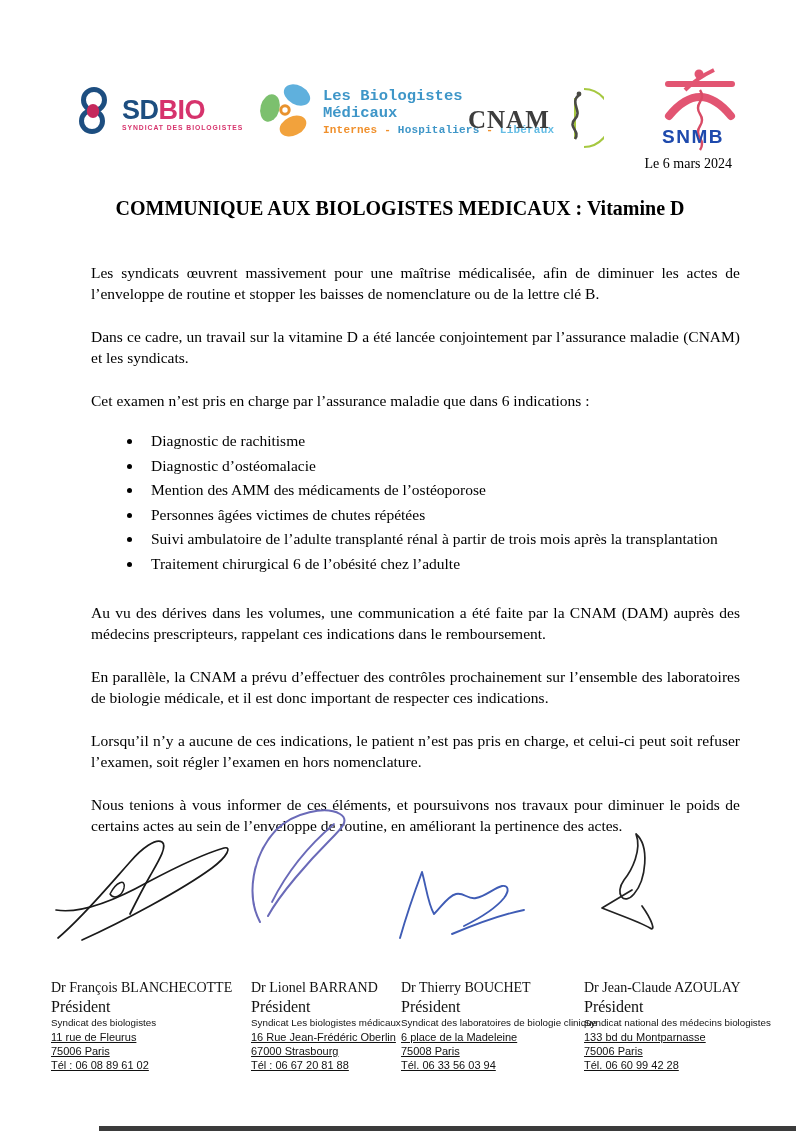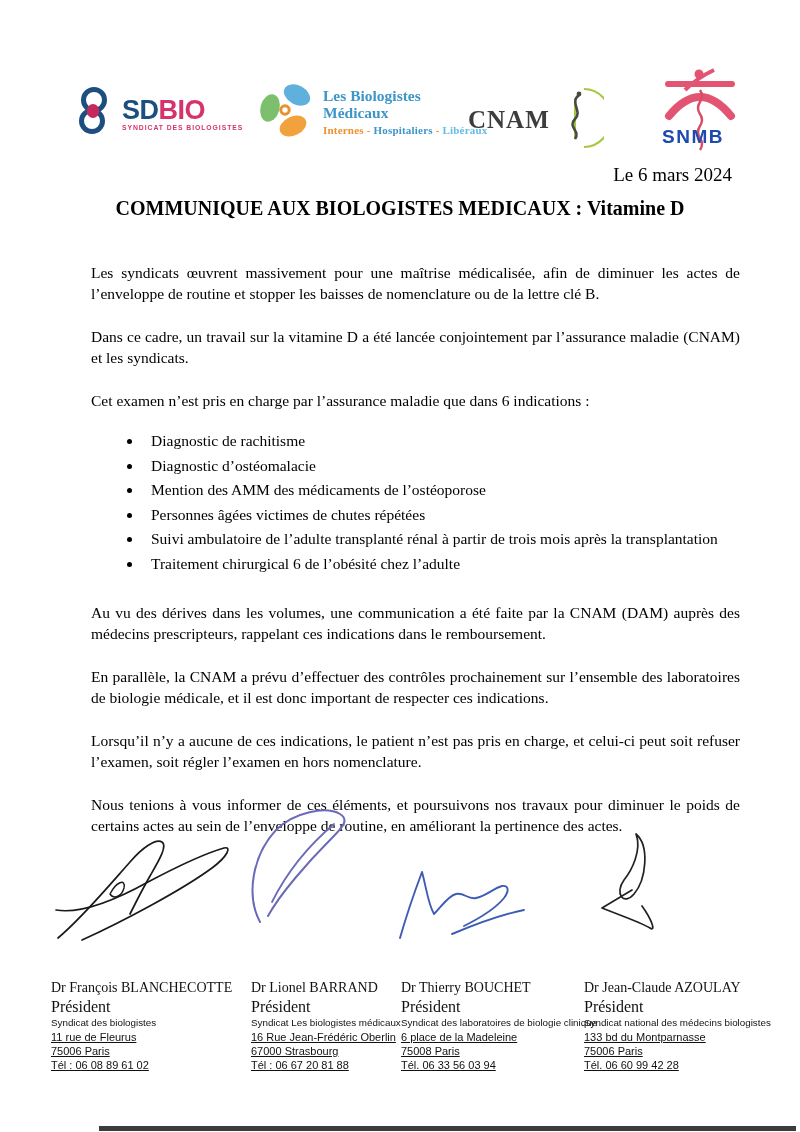--- a/index.html
+++ b/index.html
@@ -12,37 +12,37 @@
 
   
   .logo { position:absolute; display:flex; align-items:center; }
   .logo-sdbio { left:66px; top:86px; }
   .sdbio-text { margin-left:6px; font-family:"Liberation Sans", sans-serif; }
   .sdbio-word { font-size:27px; font-weight:800; letter-spacing:-0.5px; line-height:26px; }
   .sdbio-sd { color:#1d4e80; } .sdbio-bio { color:#d6336c; }
   .sdbio-tag { font-size:6.8px; font-weight:700; color:#d6336c; letter-spacing:0.95px; margin-top:1px; }
 
   .logo-lbm { left:252px; top:78px; }
-  .lbm-text { margin-left:5px; font-family:Liberation Serif, serif; }
+  .lbm-text { margin-left:5px; font-family:Liberation Mono, monospace; }
   .lbm-word { color:#3e96c8; font-weight:800; font-size:15.5px; line-height:16.5px; }
   .lbm-tag { font-size:11px; font-weight:700; margin-top:3px; letter-spacing:0.2px; }
   .tag-or { color:#f0902c; } .tag-bl { color:#3e96c8; } .tag-lb { color:#64bce4; }
 
   .logo-slbc { left:464px; top:86px; }
   .slbc-word { font-family:"Liberation Serif", serif; font-size:25px; color:#3d3d3d; letter-spacing:1px; font-weight:600; }
 
   .logo-snmb { left:648px; top:68px; width:96px; height:84px; }
   .snmb-wrap { position:relative; width:96px; height:84px;text-align:center; }
   .snmb-wrap svg { position:absolute; left:0; top:0; }
   .snmb-word { position:absolute; left:10px; bottom:4px;
     font-family:"Liberation Sans", sans-serif; font-weight:800; font-size:19px;
     color:#1e4aad; letter-spacing:1.5px; }
 
   
-  .date-line { position:absolute; top:164px; right:64px; font-size:19px; }
+  .date-line { position:absolute; top:156px; right:64px; font-size:14px; }
   .page-title { position:absolute; top:197px; left:0; width:100%; text-align:center;
     font-size:20px; font-weight:700; }
 
   
   .doc-body { position:absolute; left:87px; top:262px; width:649px;
     font-size:15.5px; line-height:21px; text-align:justify; }
   .doc-body p { margin-bottom:22px; }
   .doc-body p.tight { margin-bottom:18px; }
   ul.indications { margin:20px 0 28px 30px; padding-left:22px; text-align:left; }
   ul.indications li { line-height:20px; margin-bottom:4.5px; padding-left:8px; }

